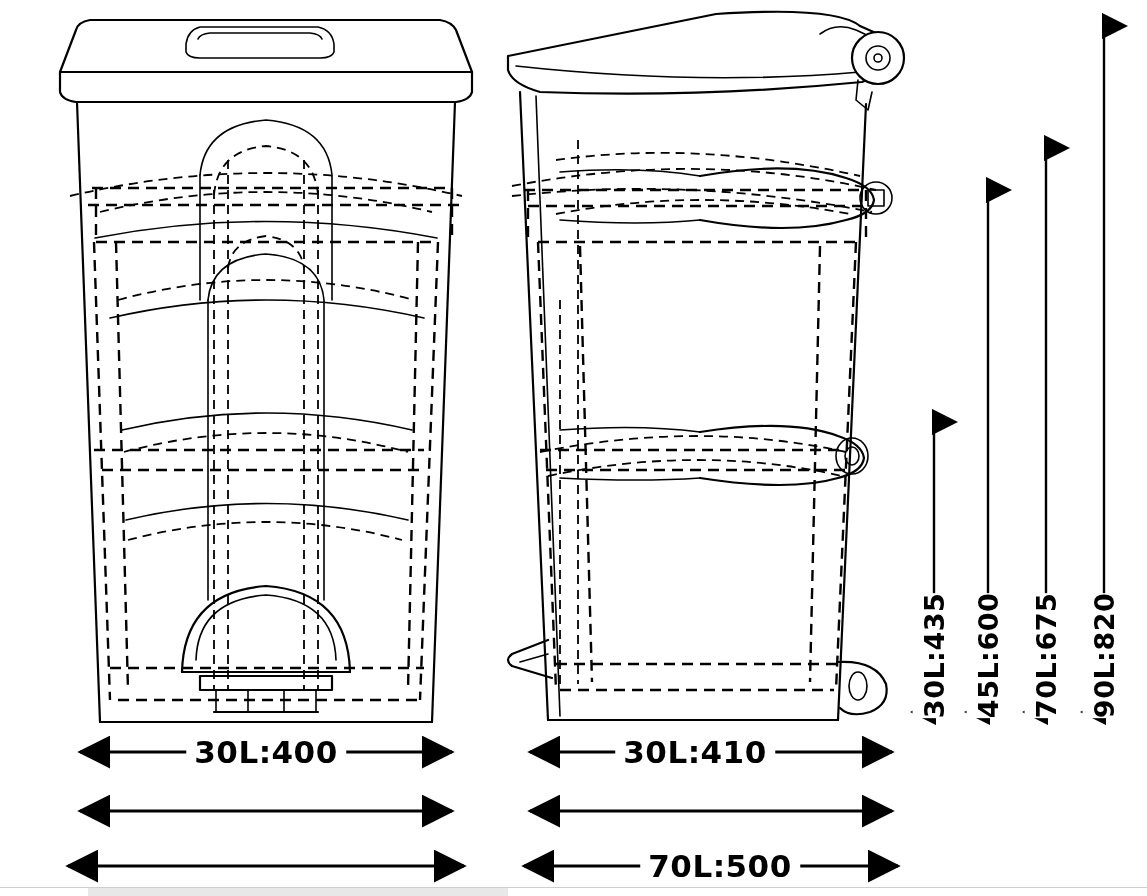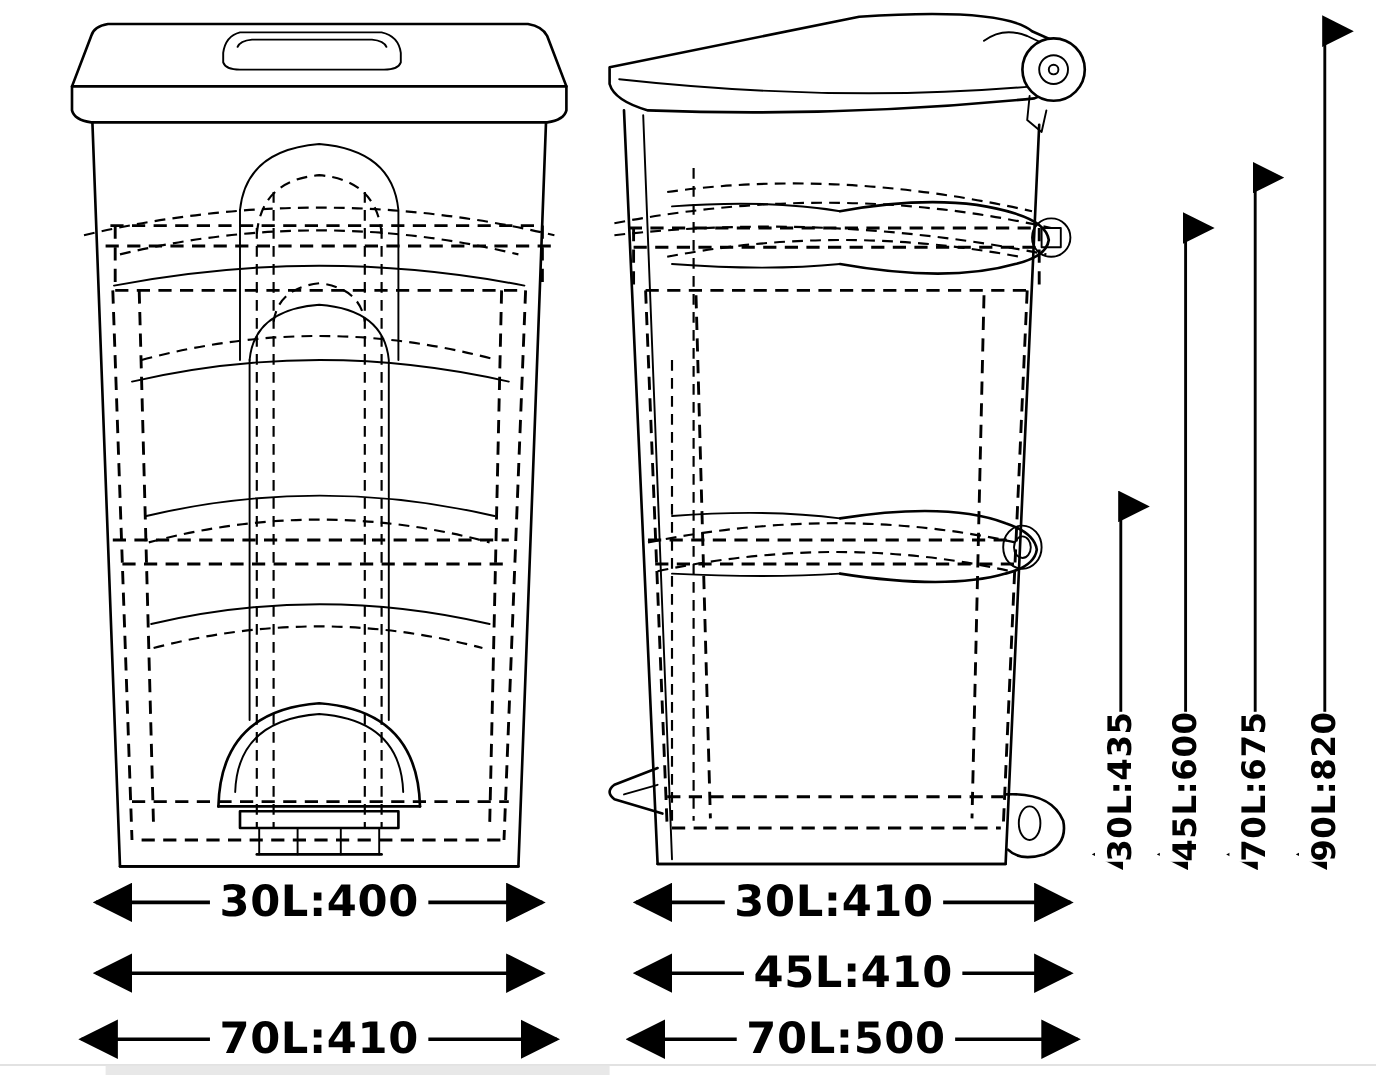--- a/index.html
+++ b/index.html
@@ -71,21 +71,21 @@
 
   .label {
     position: absolute;
     font-family: "DejaVu Sans", "Liberation Sans", sans-serif;
     font-weight: bold;
     color: #000000;
     white-space: nowrap;
     letter-spacing: 0.5px;
   }
   .h-label {
-    font-size: 36px;
+    font-size: 31px;
     background: #ffffff;
     padding: 0 8px;
     transform: translate(-50%, -50%);
   }
   .v-label {
     font-size: 27px;
     background: #ffffff;
     padding: 0 6px;
     writing-mode: vertical-rl;
     transform: rotate(180deg) translate(50%, -50%);
@@ -265,23 +265,21 @@
       <line class="dim-line" x1="524" y1="866" x2="898" y2="866" marker-start="url(#arrL)" marker-end="url(#arrR)"></line>
     </g>
   </svg>
 
   <div class="label v-label" style="left:934px; top:530px;">30L:435</div>
   <div class="label v-label" style="left:988px; top:530px;">45L:600</div>
   <div class="label v-label" style="left:1046px; top:530px;">70L:675</div>
   <div class="label v-label" style="left:1104px; top:530px;">90L:820</div>
 
   <div class="label h-label" style="left:266px; top:752px;">30L:400</div>
-  <div class="label h-label" style="left:266px; top:866px;">70L:410</div>
 
   <div class="label h-label" style="left:695px; top:752px;">30L:410</div>
-  <div class="label h-label" style="left:711px; top:811px;">45L:410</div>
-  <div class="label h-label" style="left:705px; top:866px;">70L:500</div>
+  <div class="label h-label" style="left:720px; top:866px;">70L:500</div>
 
   <div class="bottom-strip">
     <div class="seg"></div>
   </div>
 
 </div>
 
 </body></html>

